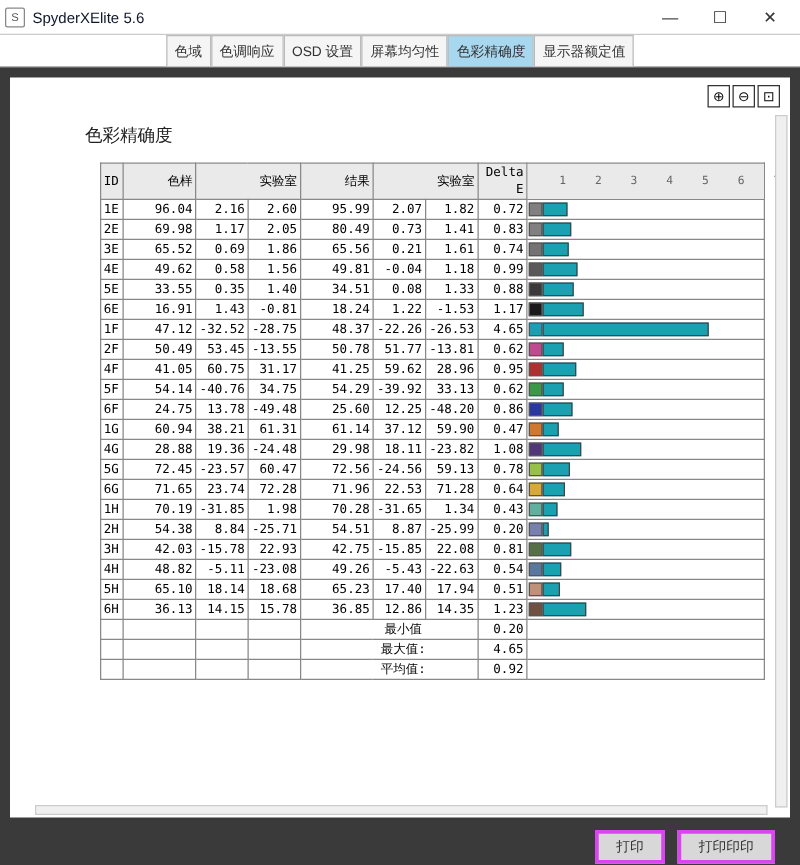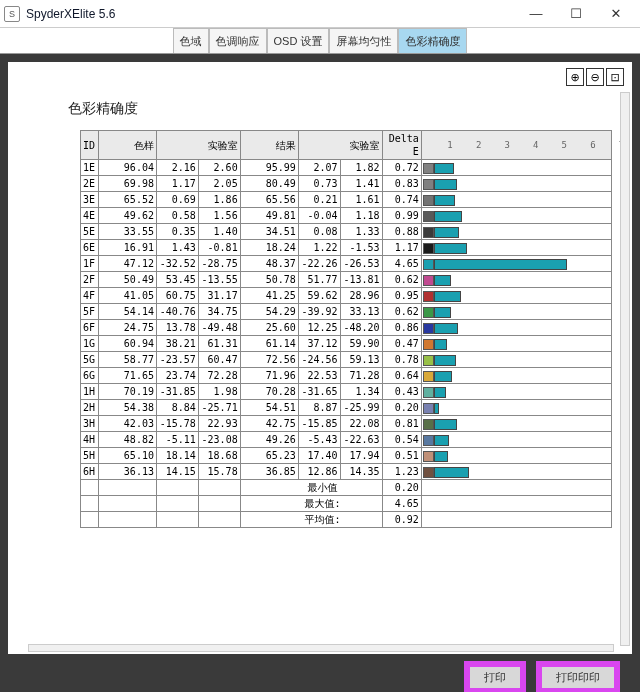--- a/index.html
+++ b/index.html
@@ -25,21 +25,21 @@
 .cs { width: 38px; text-align: right; padding-left: 25px; }
 .lab { width: 42px; text-align: right; }
 .de { width: 40px; text-align: right; }
 .bars { width: 200px; padding: 0; position: relative; }
 .barhdr { position: relative; height: 15px; }
 .barhdr span { position: absolute; top: 1px; font-size: 9px; color: #666; }
 .swatch { display: inline-block; height: 11px; border: 1px solid #555; margin-left: 1px; vertical-align: middle; }
 .bar { display: inline-block; height: 11px; vertical-align: middle; background: #1aa0b0; border: 1px solid #444; }
 .sumlbl { text-align: center; }
 .footer { background: #3a3a3a; height: 30px; display: flex; align-items: center; justify-content: flex-end; padding-right: 20px; gap: 10px; }
-.fbtn { background: #d8d8d8; border: 6px solid #d946ef; padding: 3px 14px; font-size: 11px; color: #333; }
+.fbtn { background: #d8d8d8; border: 3px solid #d946ef; padding: 3px 14px; font-size: 11px; color: #333; }
 .scroll-v { position:absolute; right:2px; top:30px; bottom:8px; width:10px; background:#f0f0f0; border:1px solid #ccc;}
 .scroll-h { position:absolute; left:20px; right:18px; bottom:2px; height:8px; background:#f0f0f0; border:1px solid #ccc;}
 </style>
 </head>
 <body>
 
 <div class="titlebar">
   <div class="icon">S</div>
   <div class="title">SpyderXElite 5.6</div>
   <div class="winbtns">
@@ -48,20 +48,21 @@
     <div class="winbtn">✕</div>
   </div>
 </div>
 
 <div class="tabbar" id="tabbar">
     <div class="tab">色域</div>
     <div class="tab">色调响应</div>
     <div class="tab">OSD 设置</div>
     <div class="tab">屏幕均匀性</div>
     <div class="tab active">色彩精确度</div>
+    <div class="tab">显示器额定值</div>
   </div>
 
 <div class="outer">
   <div class="paper">
     <div class="zoomctrls">
       <div class="zbtn">⊕</div>
       <div class="zbtn">⊖</div>
       <div class="zbtn">⊡</div>
     </div>
     <div class="heading">色彩精确度</div>
@@ -215,22 +216,33 @@
               <td class="cs">60.94</td>
               <td class="lab">38.21</td>
               <td class="lab">61.31</td>
               <td class="cs">61.14</td>
               <td class="lab">37.12</td>
               <td class="lab">59.90</td>
               <td class="de">0.47</td>
               <td class="bars"><span class="swatch" style="width:11px;background:#d07830"></span><span class="bar" style="width:13.4px"></span></td>
             </tr>
             <tr>
+              <td class="id">4G</td>
+              <td class="cs">28.88</td>
+              <td class="lab">19.36</td>
+              <td class="lab">-24.48</td>
+              <td class="cs">29.98</td>
+              <td class="lab">18.11</td>
+              <td class="lab">-23.82</td>
+              <td class="de">1.08</td>
+              <td class="bars"><span class="swatch" style="width:11px;background:#503878"></span><span class="bar" style="width:30.9px"></span></td>
+            </tr>
+            <tr>
               <td class="id">5G</td>
-              <td class="cs">58.77</td>
+              <td class="cs">72.45</td>
               <td class="lab">-23.57</td>
               <td class="lab">60.47</td>
               <td class="cs">72.56</td>
               <td class="lab">-24.56</td>
               <td class="lab">59.13</td>
               <td class="de">0.78</td>
               <td class="bars"><span class="swatch" style="width:11px;background:#98c048"></span><span class="bar" style="width:22.3px"></span></td>
             </tr>
             <tr>
               <td class="id">6G</td>

